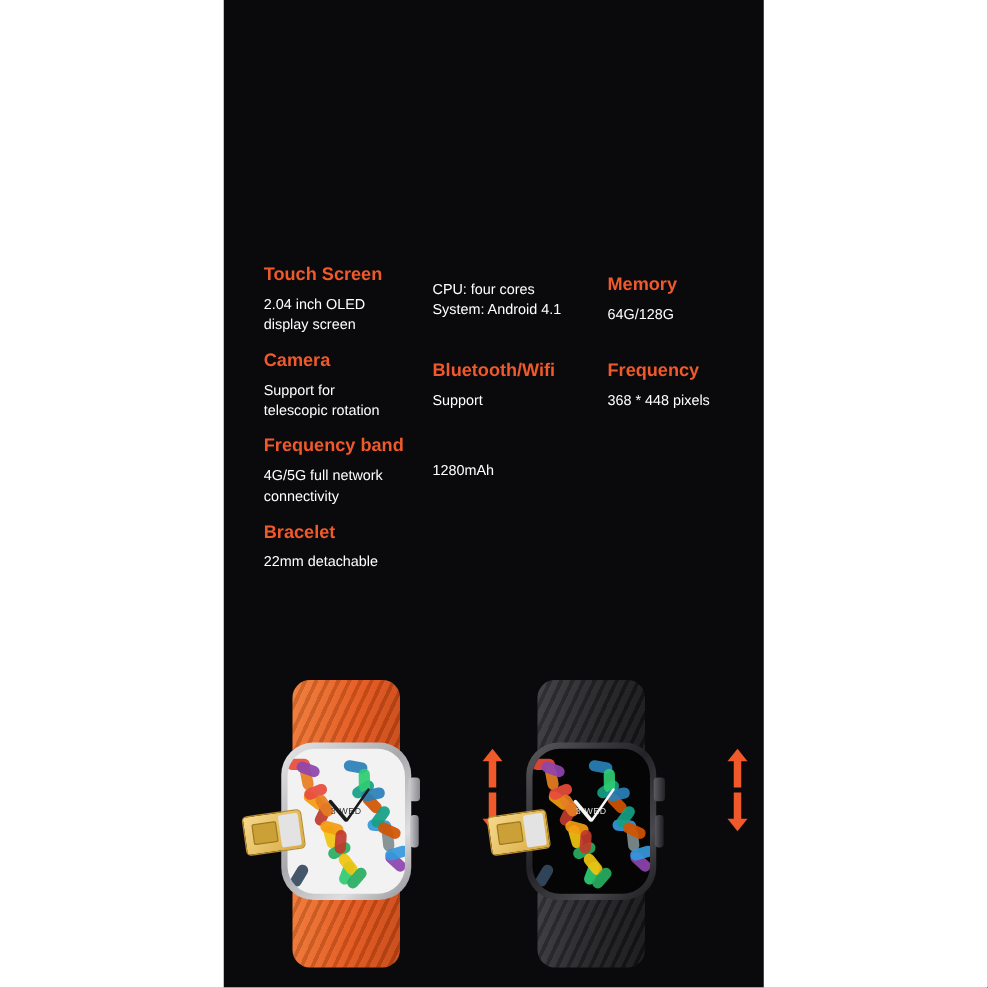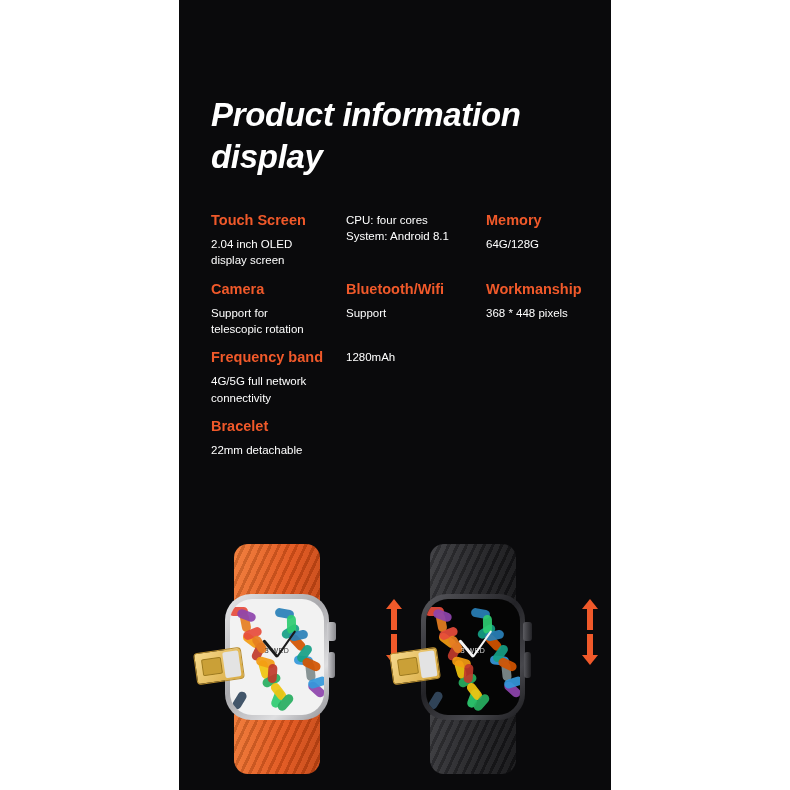--- a/index.html
+++ b/index.html
@@ -58,20 +58,21 @@
   .specs {
     position: absolute;
     left: 32px;
     top: 212px;
     width: 380px;
   }
   .spec-row {
     display: flex;
     width: 380px;
     margin-bottom: 12px;
+    align-items: center;
   }
   .col-a { width: 135px; }
   .col-b { width: 140px; }
   .col-c { width: 105px; }
   .spec-title {
     color: #f0592a;
     font-size: 14.5px;
     font-weight: bold;
     line-height: 1.24;
     margin-bottom: 6px;
@@ -248,52 +249,51 @@
   .arrow-up:before { top: -9px; border-bottom: 10px solid #f0592a; }
   .arrow-dn:before { bottom: -9px; border-top: 10px solid #f0592a; }
 </style>
 </head>
 <body>
 
 <div id="page">
   <div id="poster">
 
 
-    <div class="headline">Product information display</div>
 
     <div class="specs">
 
       <div class="spec-row">
         <div class="col-a">
           <div class="spec-title">Touch Screen</div>
           <div class="spec-body">2.04 inch OLED
 display screen</div>
         </div>
         <div class="col-b">
           <div class="spec-body">CPU: four cores
-System: Android 8.1</div>
+System: Android 4.1</div>
         </div>
         <div class="col-c">
           <div class="spec-title">Memory</div>
           <div class="spec-body">64G/128G</div>
         </div>
       </div>
 
       <div class="spec-row">
         <div class="col-a">
           <div class="spec-title">Camera</div>
           <div class="spec-body">Support for
 telescopic rotation</div>
         </div>
         <div class="col-b">
           <div class="spec-title">Bluetooth/Wifi</div>
           <div class="spec-body">Support</div>
         </div>
         <div class="col-c">
-          <div class="spec-title">Workmanship</div>
+          <div class="spec-title">Frequency</div>
           <div class="spec-body">368 * 448 pixels</div>
         </div>
       </div>
 
       <div class="spec-row">
         <div class="col-a">
           <div class="spec-title">Frequency band</div>
           <div class="spec-body">4G/5G full network
 connectivity</div>
         </div>

